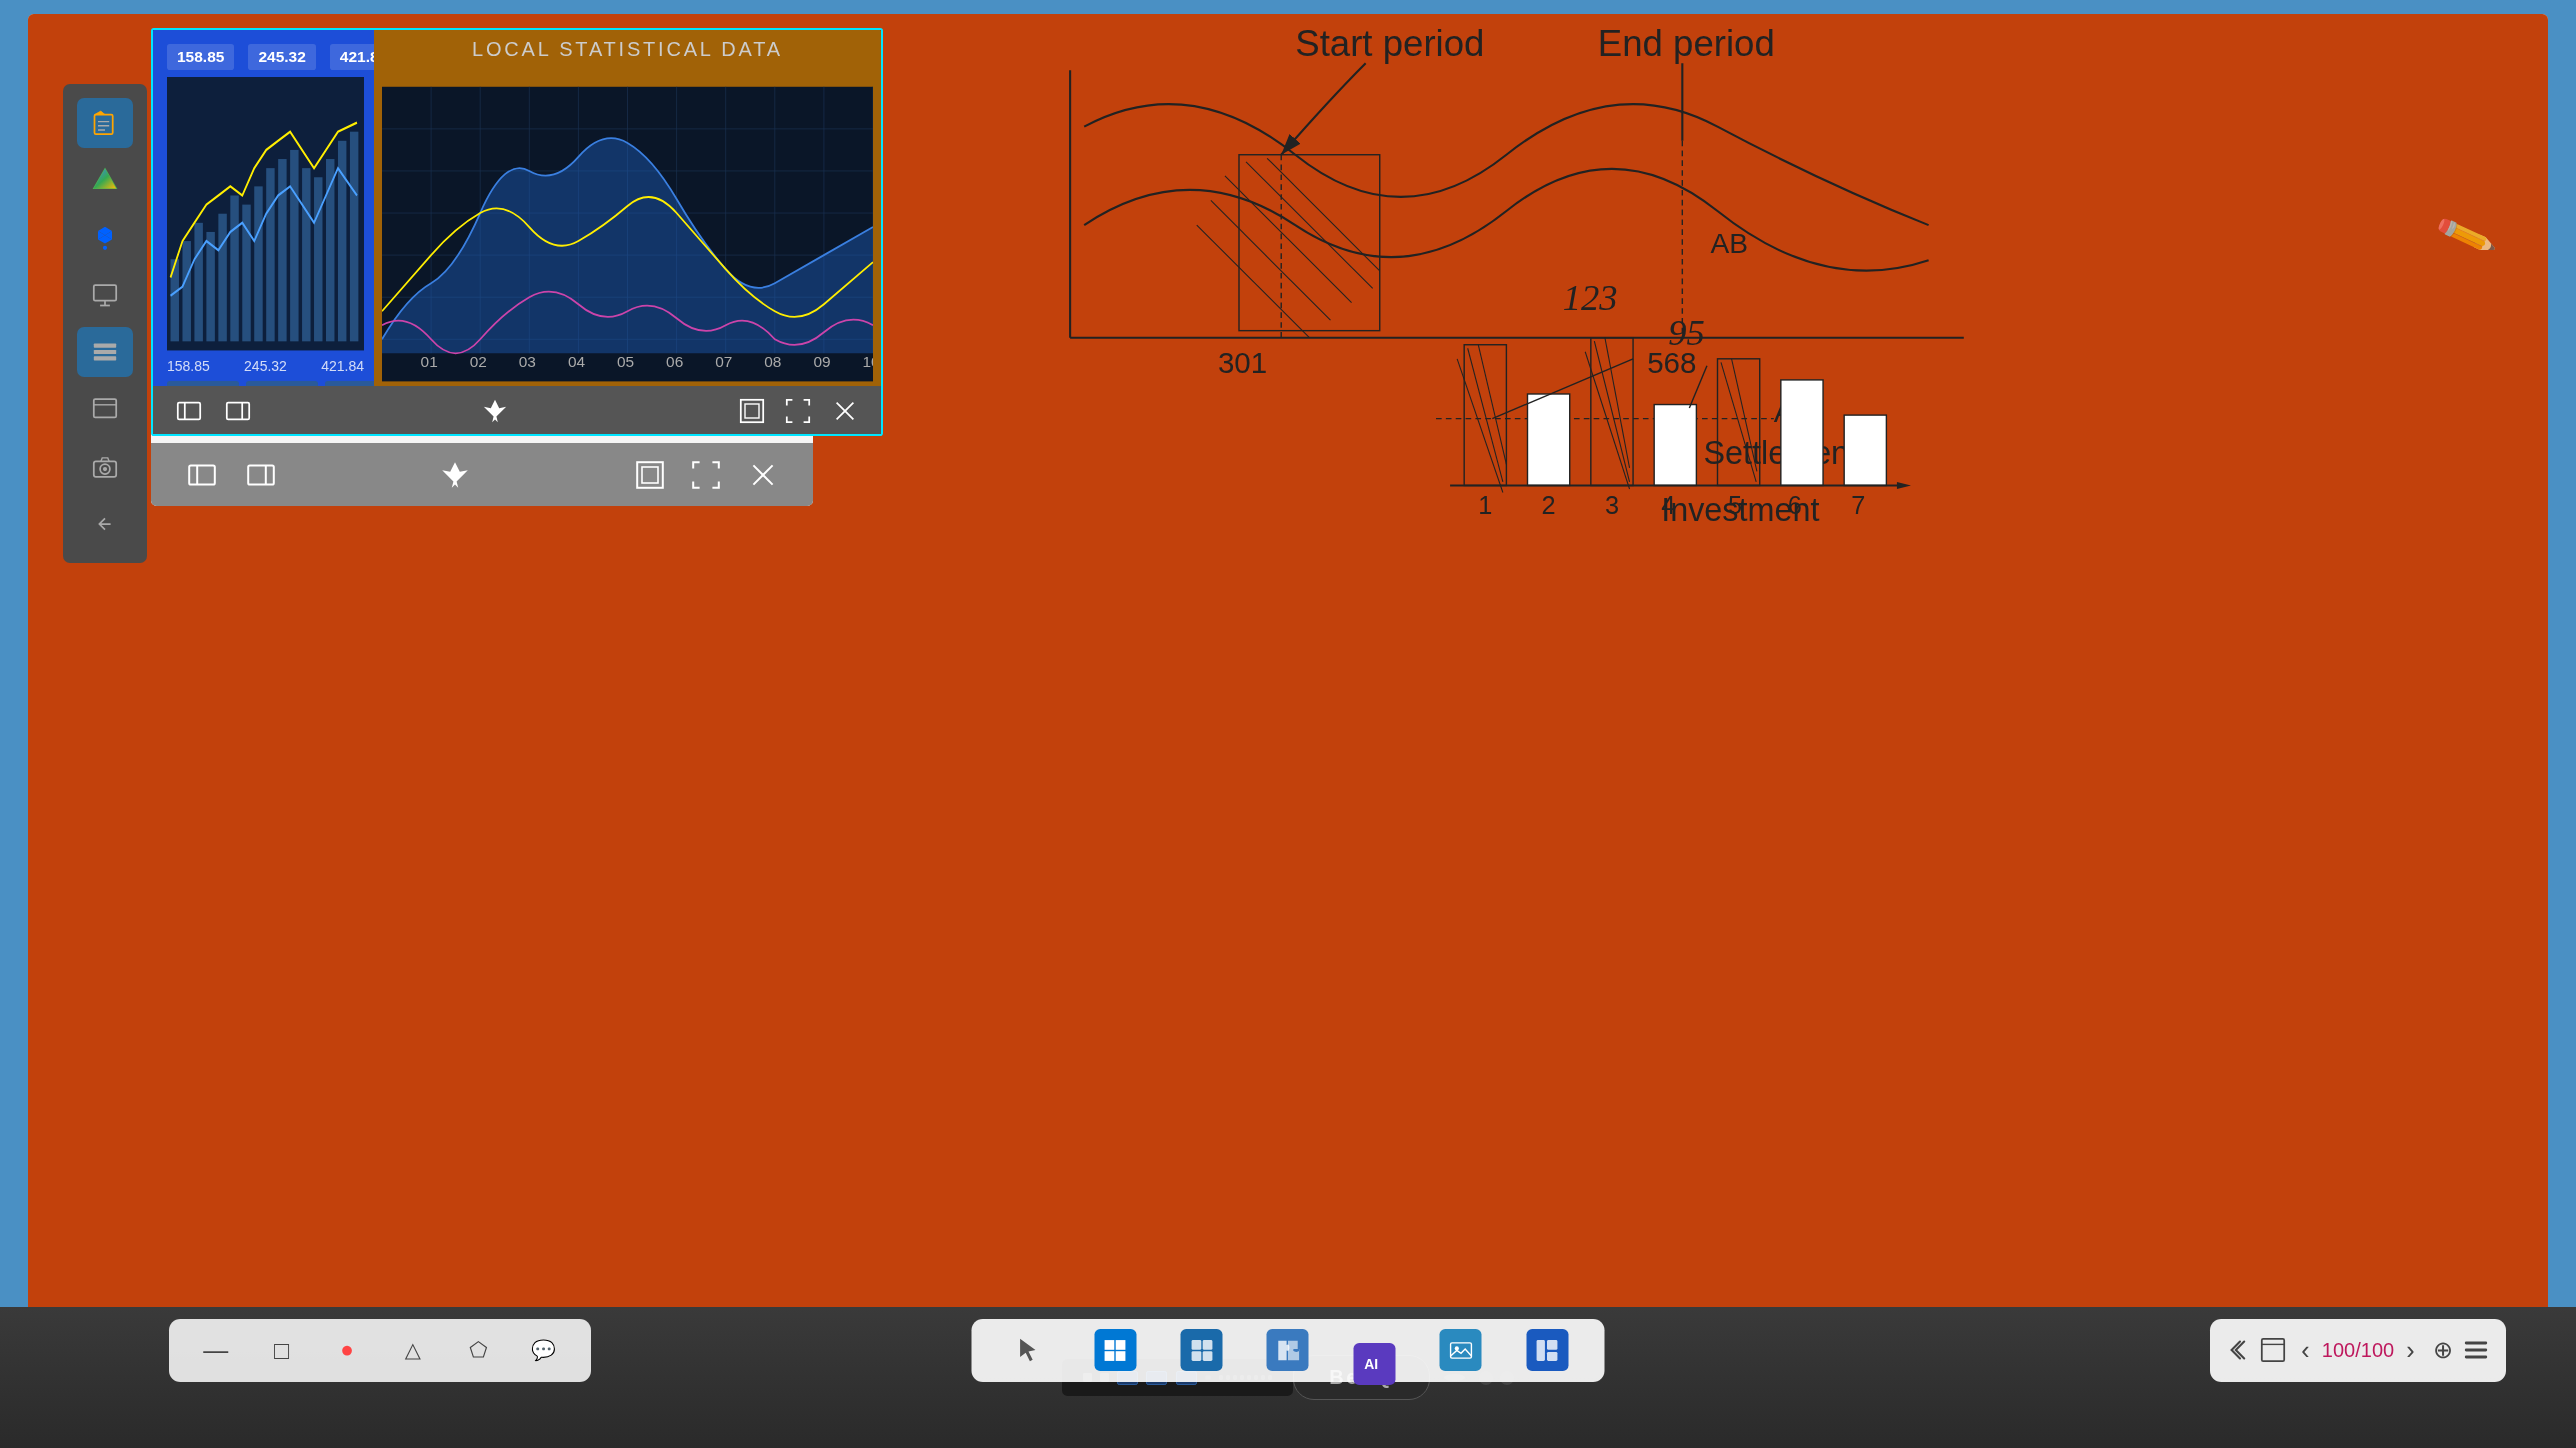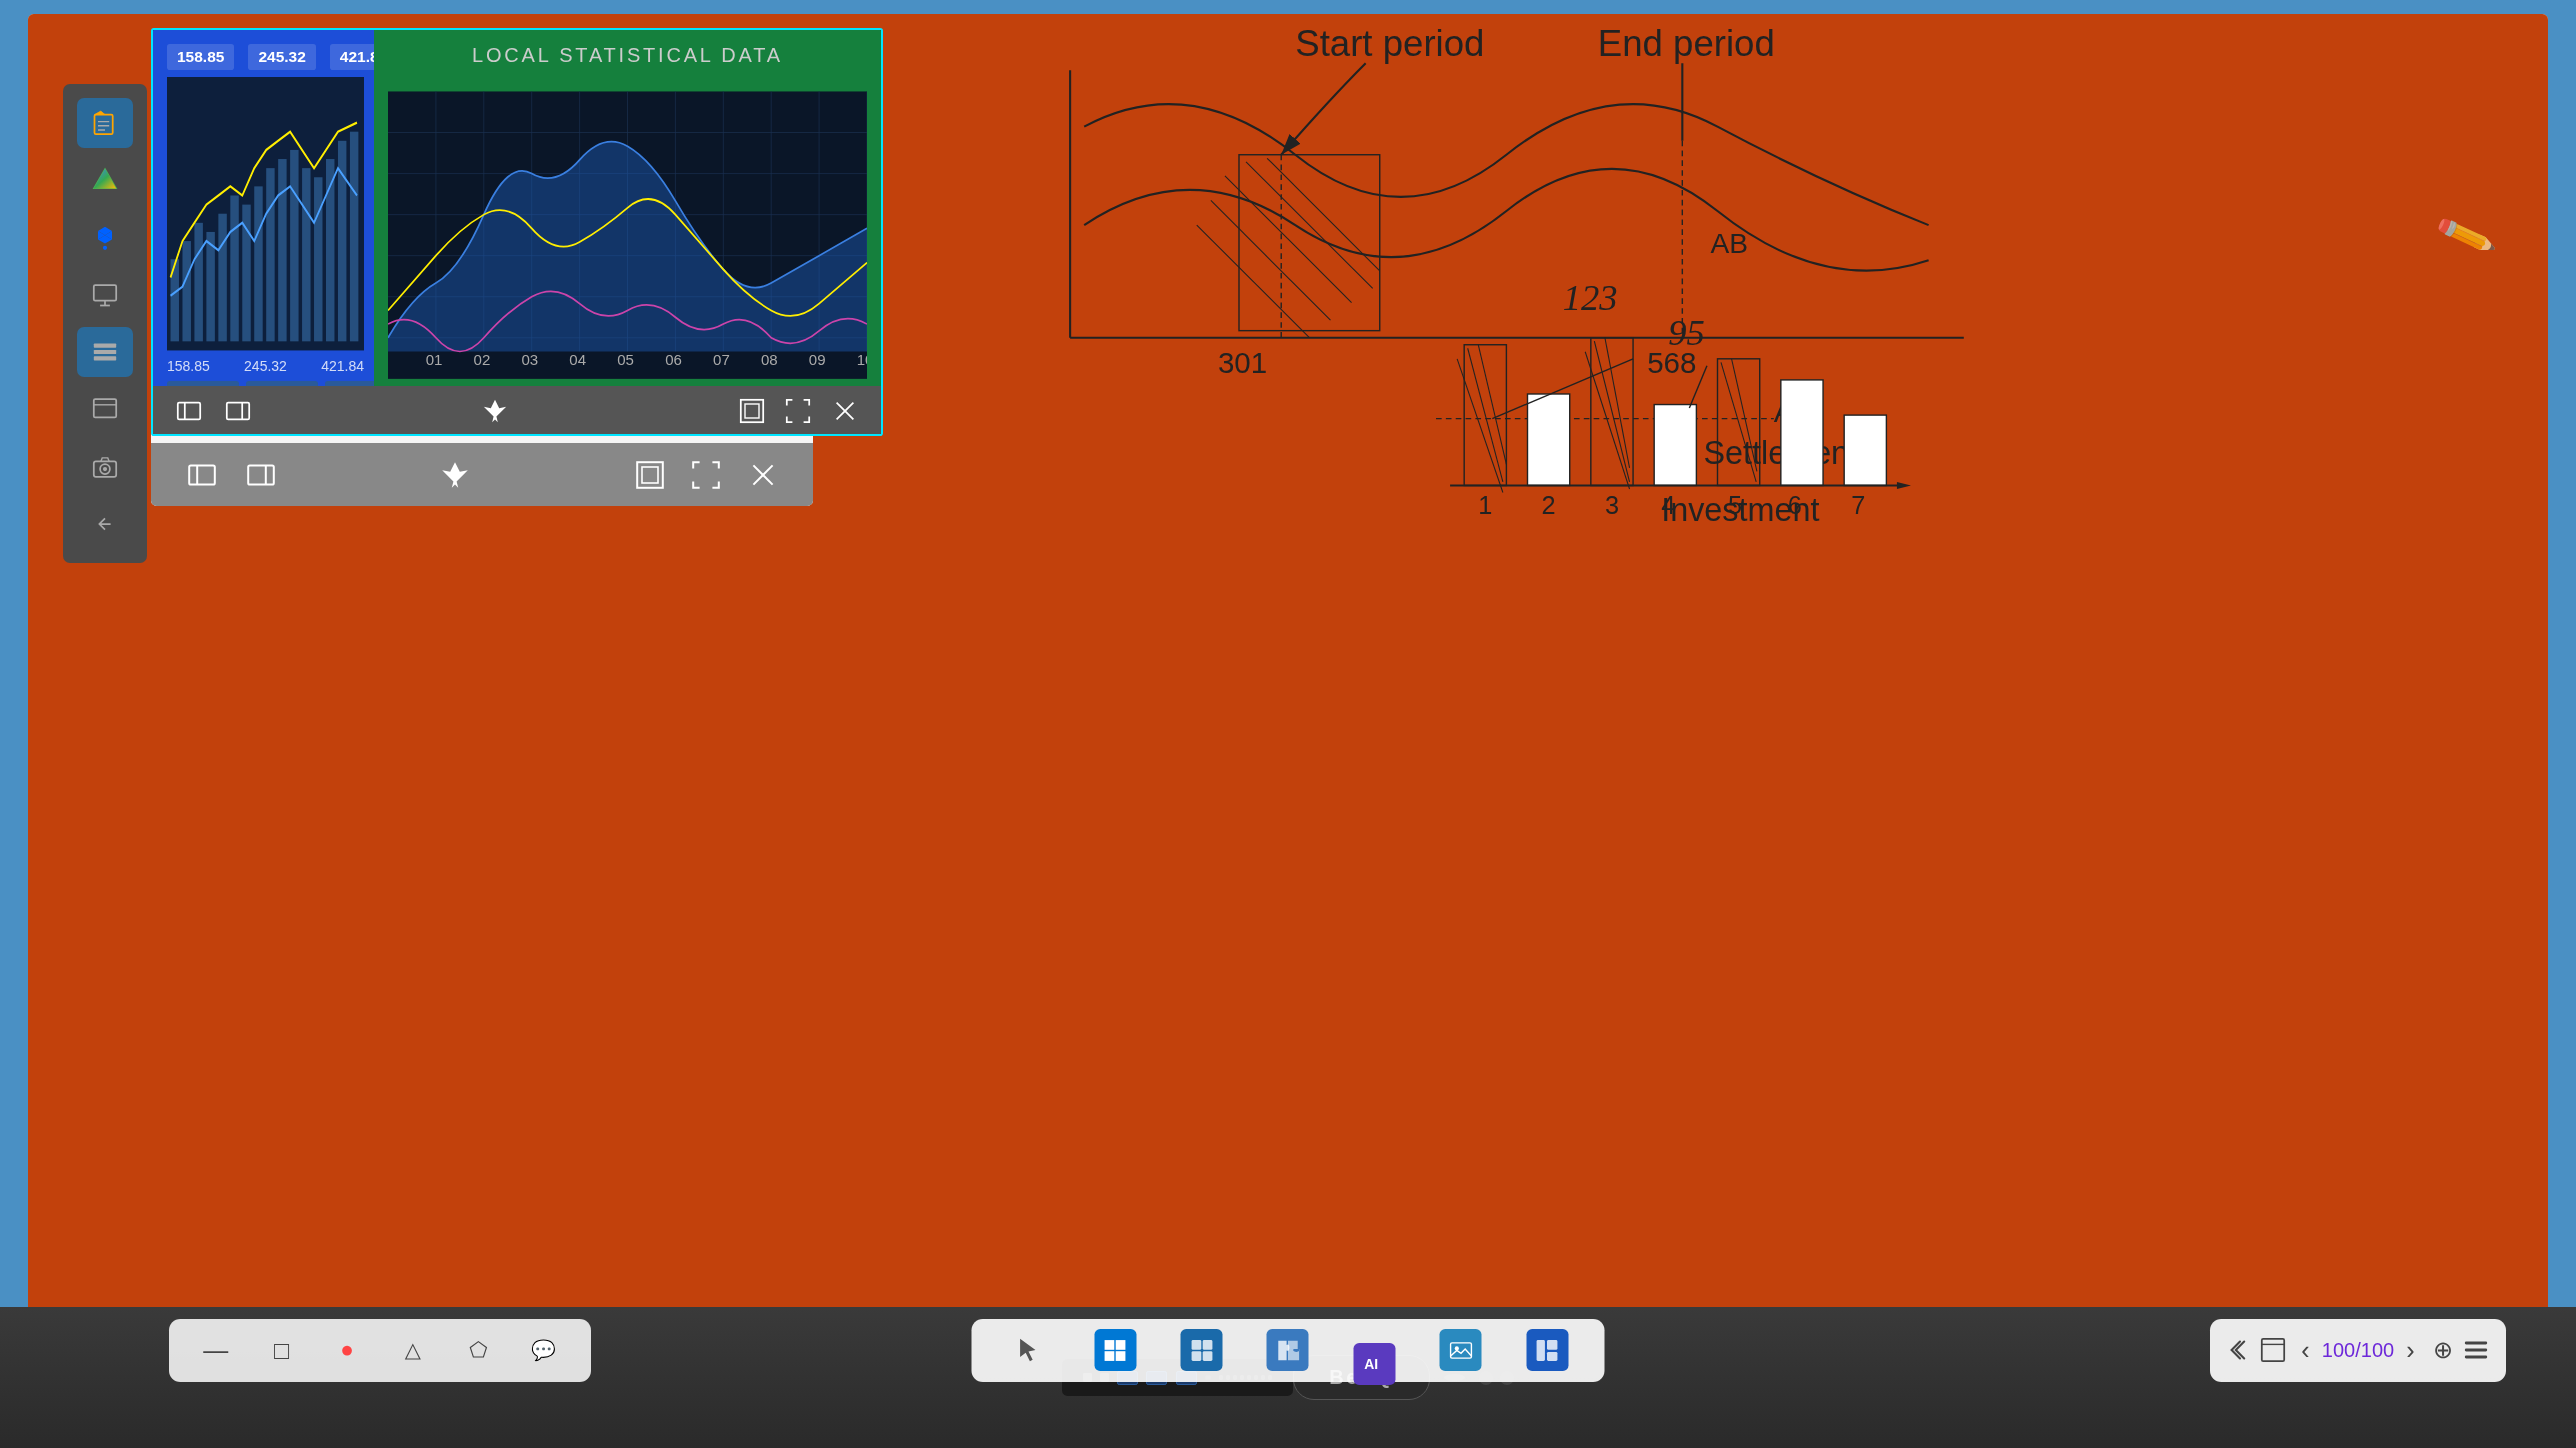--- a/index.html
+++ b/index.html
@@ -318,22 +318,22 @@
       cursor: pointer;
     }
 
     
     .main-chart {
       position: absolute;
       right: 0;
       top: 0;
       width: 507px;
       height: 100%;
-      background: #15803d;
-      padding: 14px;
+      background: #a16207;
+      padding: 8px;
     }
 
     .main-chart-title {
       color: #ccc;
       font-size: 20px;
       text-align: center;
       letter-spacing: 2.8px;
       margin-bottom: 7px;
     }
 
@@ -433,21 +433,21 @@
       border-radius: 11.3px;
       display: flex;
       align-items: center;
       justify-content: space-around;
       padding: 0 14px;
       z-index: 30;
     }
 
     .nav-text {
       font-size: 20px;
-      color: #6d28d9;
+      color: #be185d;
     }
 
     
     .sidebar-return {
       margin-top: auto;
     }
   </style>
 </head>
 <body>
 

